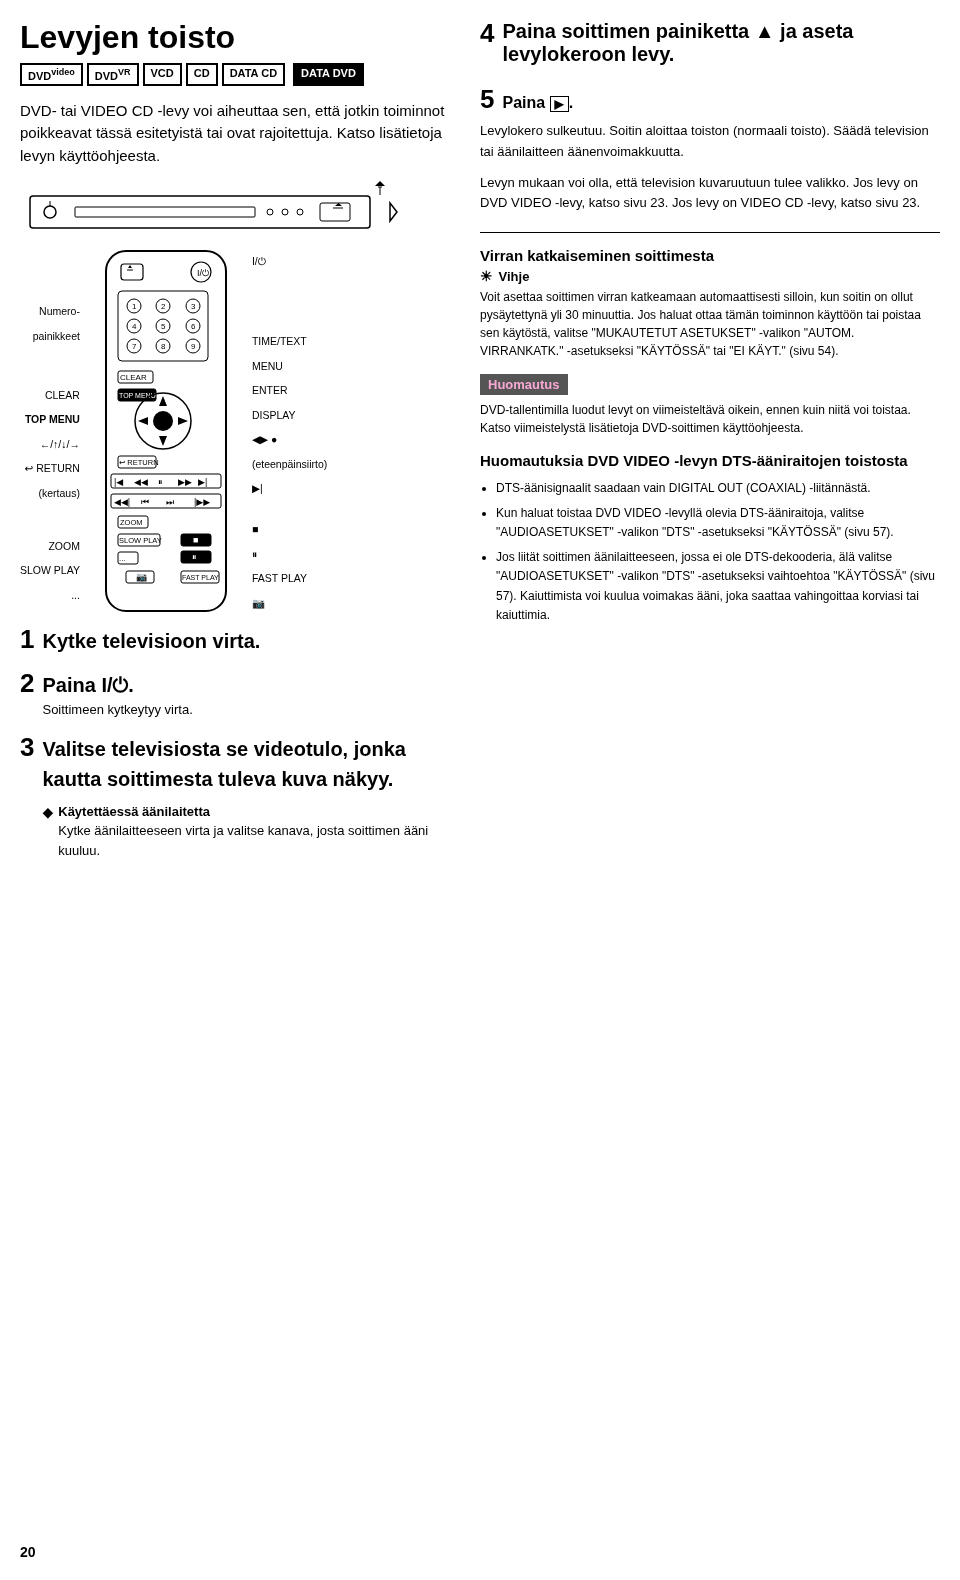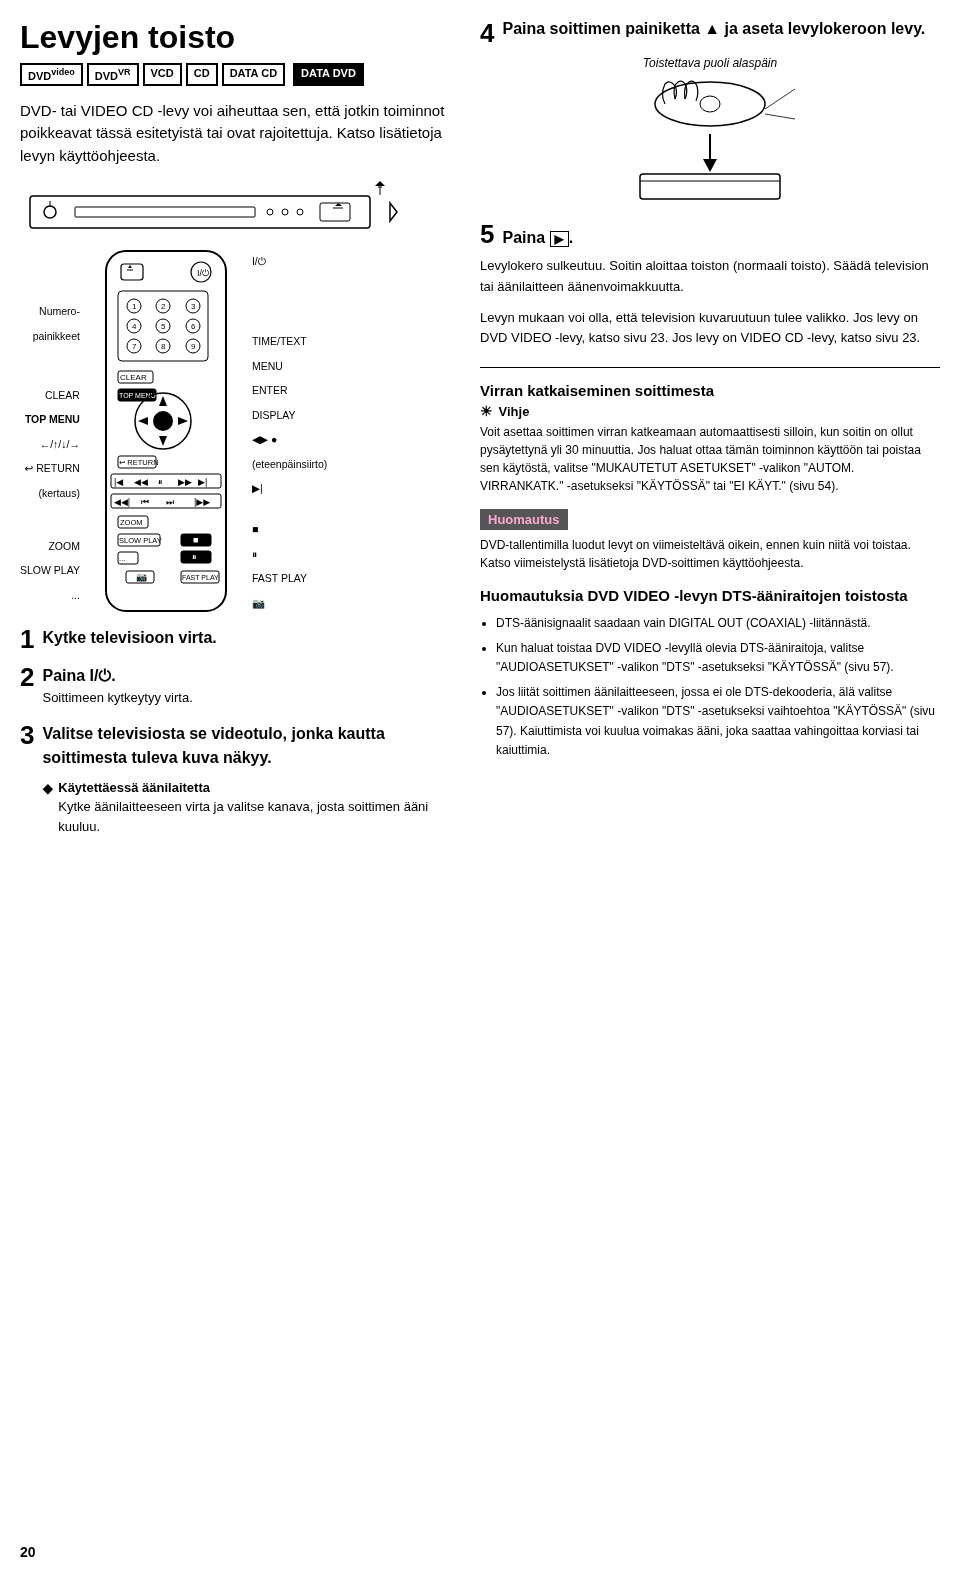--- a/index.html
+++ b/index.html
@@ -96,21 +96,21 @@
       float: left;
       margin-right: 8px;
       line-height: 1;
     }
     .step-content {
       overflow: hidden;
       font-size: 13px;
       line-height: 1.5;
     }
     .step-title {
-      font-size: 16px;
+      font-size: 20px;
       font-weight: bold;
     }
     .step-sub {
       font-size: 13px;
       font-style: normal;
     }
 
     
     .note-diamond {
       display: flex;
@@ -485,41 +485,20 @@
 
   <div class="right-col">
 
     <div class="step-right">
       <div class="step-num-right">4</div>
       <div class="step-content-right">
         <div class="step-title">Paina soittimen painiketta ▲ ja aseta levylokeroon levy.</div>
       </div>
     </div>
 
-    <div style="text-align:center; margin-bottom:12px;">
-      <div class="toistettava">Toistettava puoli alaspäin</div>
-      <svg width="200" height="130" viewBox="0 0 200 130">
-
-        <ellipse cx="100" cy="30" rx="55" ry="22" fill="none" stroke="#000" stroke-width="1.5"></ellipse>
-        <ellipse cx="100" cy="30" rx="10" ry="8" fill="none" stroke="#000" stroke-width="1"></ellipse>
-
-        <path d="M55,30 Q50,20 55,10 Q60,5 65,12 Q68,18 65,25" fill="none" stroke="#000" stroke-width="1.2"></path>
-        <path d="M65,25 Q62,12 68,8 Q73,5 76,12 Q78,18 75,25" fill="none" stroke="#000" stroke-width="1.2"></path>
-        <path d="M75,25 Q73,12 79,8 Q84,5 87,12 Q89,20 86,27" fill="none" stroke="#000" stroke-width="1.2"></path>
-
-        <line x1="100" y1="60" x2="100" y2="90" stroke="#000" stroke-width="2"></line>
-        <polygon points="93,85 100,98 107,85" fill="#000"></polygon>
-
-        <rect x="30" y="100" width="140" height="25" rx="3" fill="none" stroke="#000" stroke-width="1.5"></rect>
-        <line x1="30" y1="107" x2="170" y2="107" stroke="#000" stroke-width="1"></line>
-
-        <line x1="155" y1="35" x2="185" y2="15" stroke="#000" stroke-width="0.8"></line>
-        <line x1="155" y1="40" x2="185" y2="45" stroke="#000" stroke-width="0.8"></line>
-      </svg>
-    </div>
 
     <div class="step-right">
       <div style="display:flex; align-items:baseline; gap:8px; margin-bottom:6px;">
         <span class="paina-num">5</span>
         <span class="paina-label">Paina <span style="display:inline-block; border:1px solid #000; padding:0 4px; font-size:12px;">▶</span>.</span>
       </div>
       <div class="paina-text">Levylokero sulkeutuu. Soitin aloittaa toiston (normaali toisto). Säädä television tai äänilaitteen äänenvoimakkuutta.</div>
       <div class="paina-text">Levyn mukaan voi olla, että television kuvaruutuun tulee valikko. Jos levy on DVD VIDEO -levy, katso sivu 23. Jos levy on VIDEO CD -levy, katso sivu 23.</div>
     </div>
 

